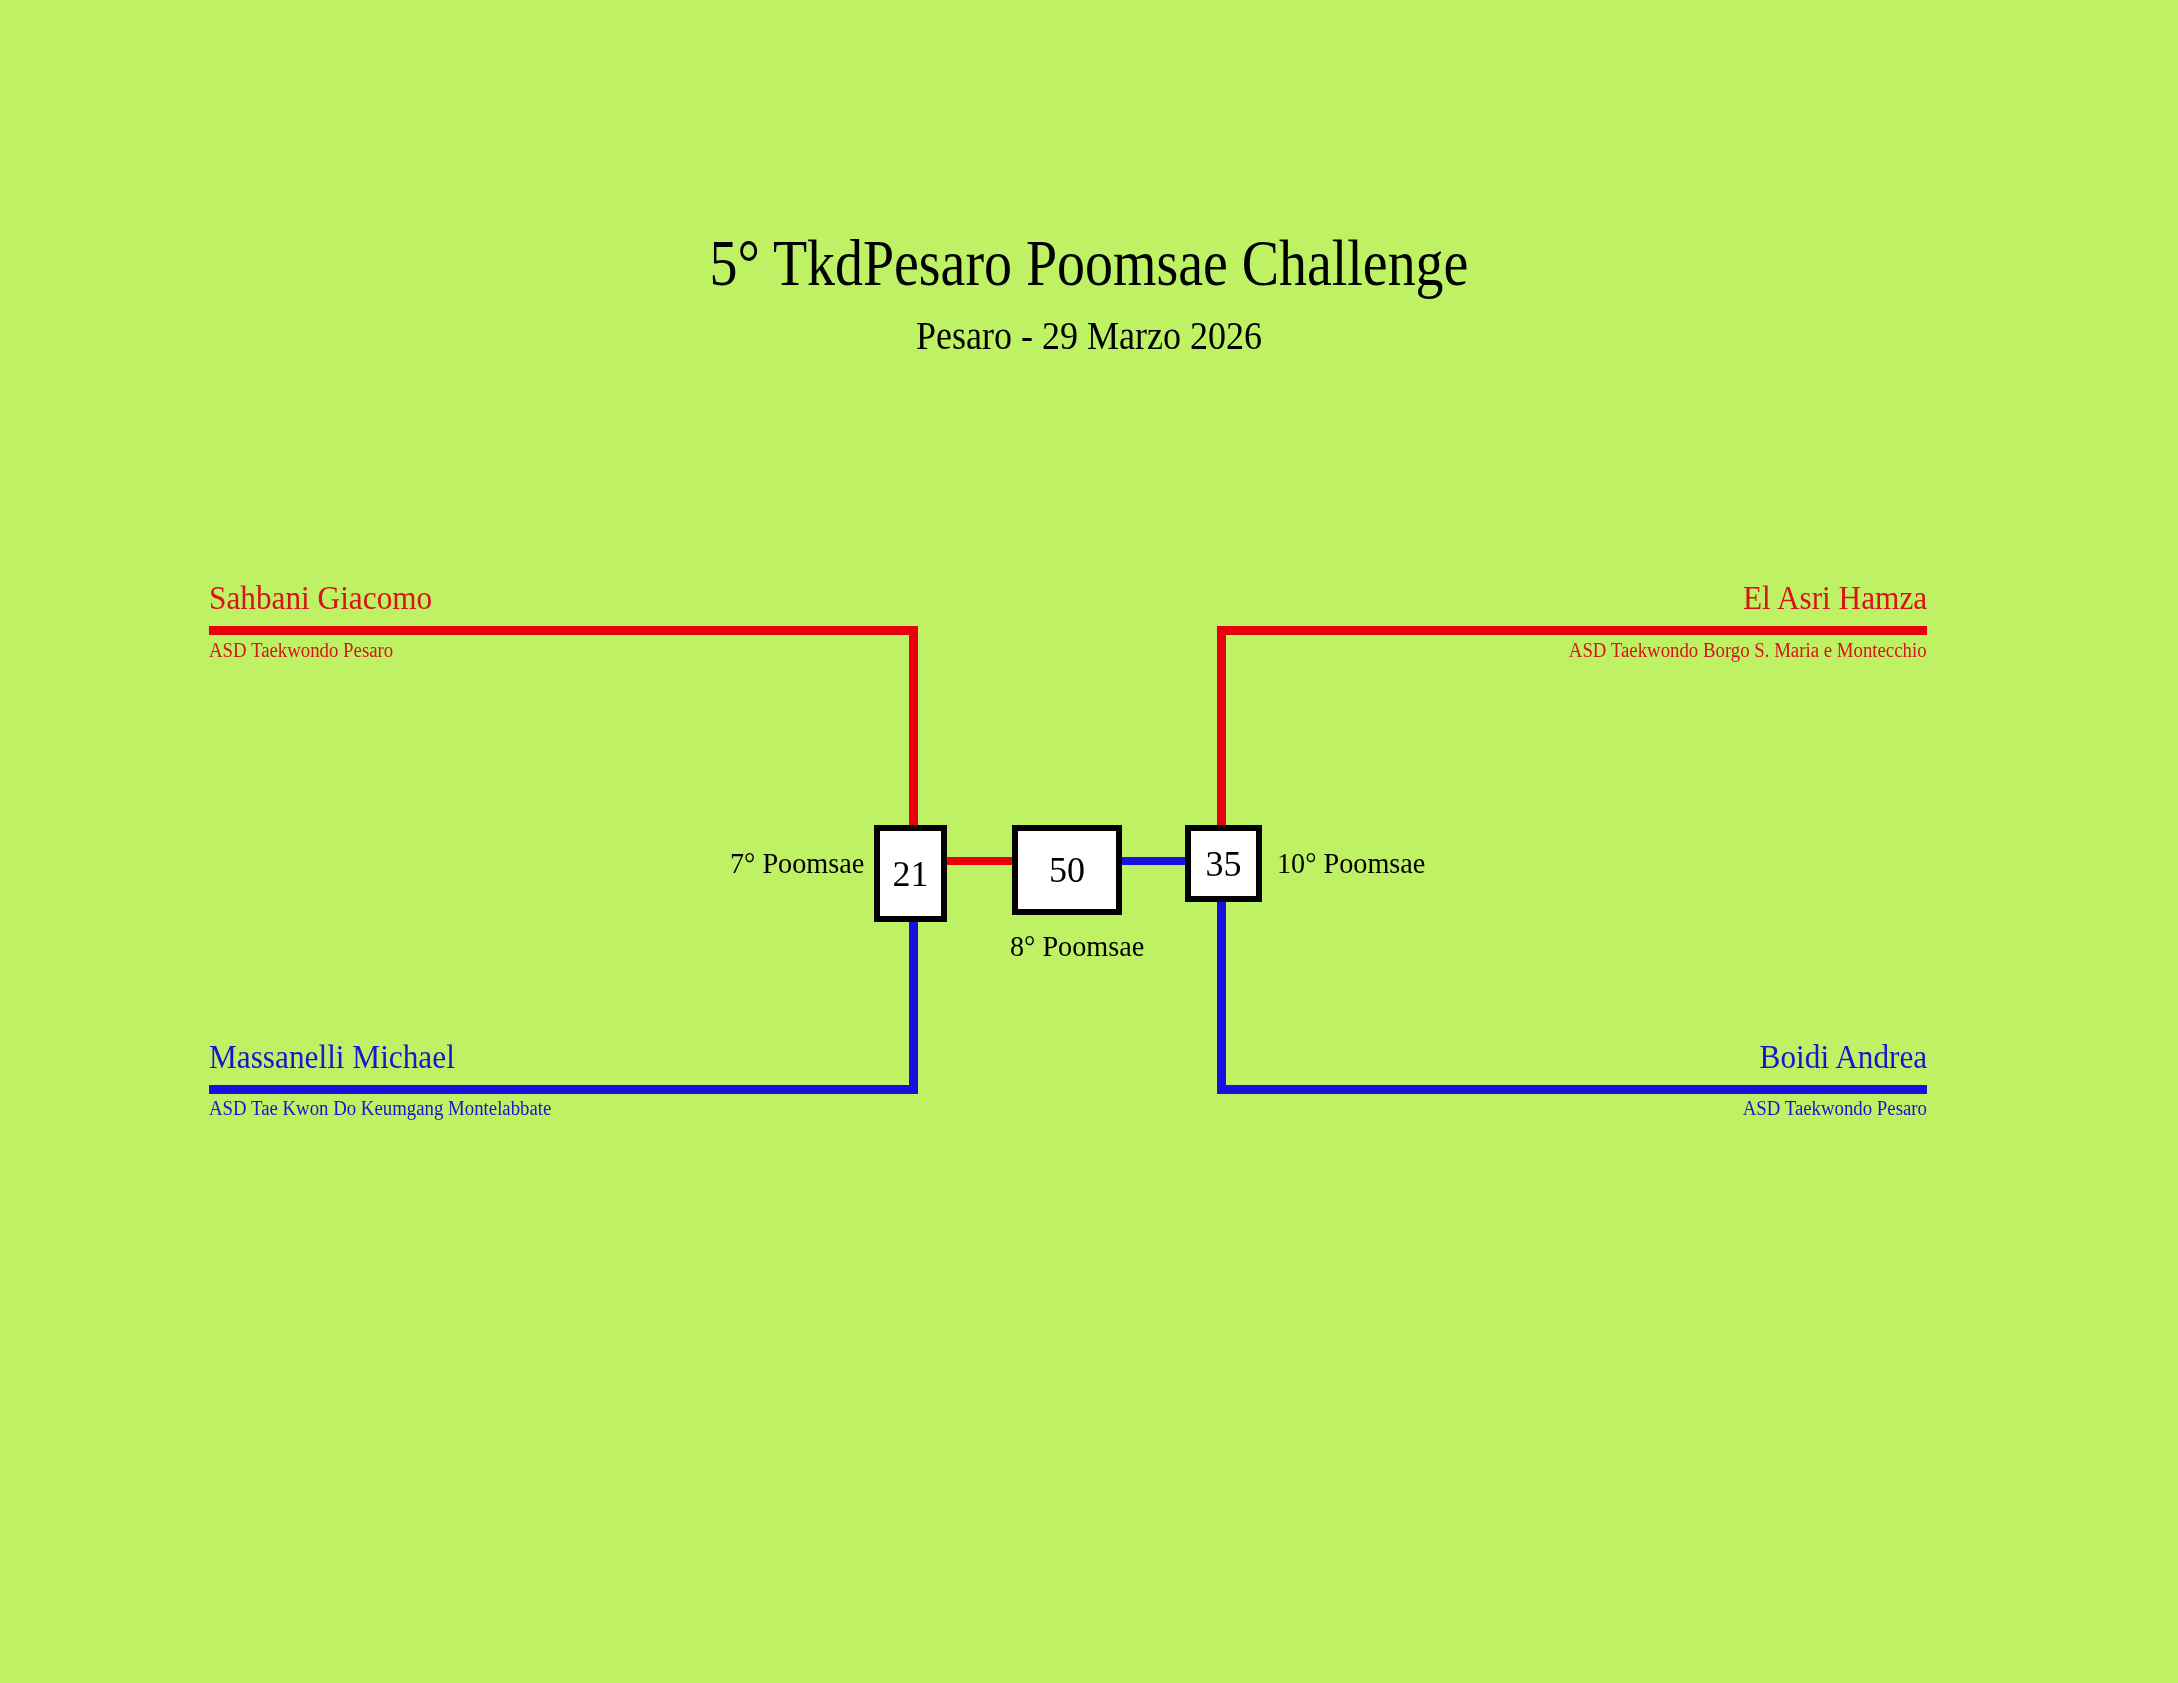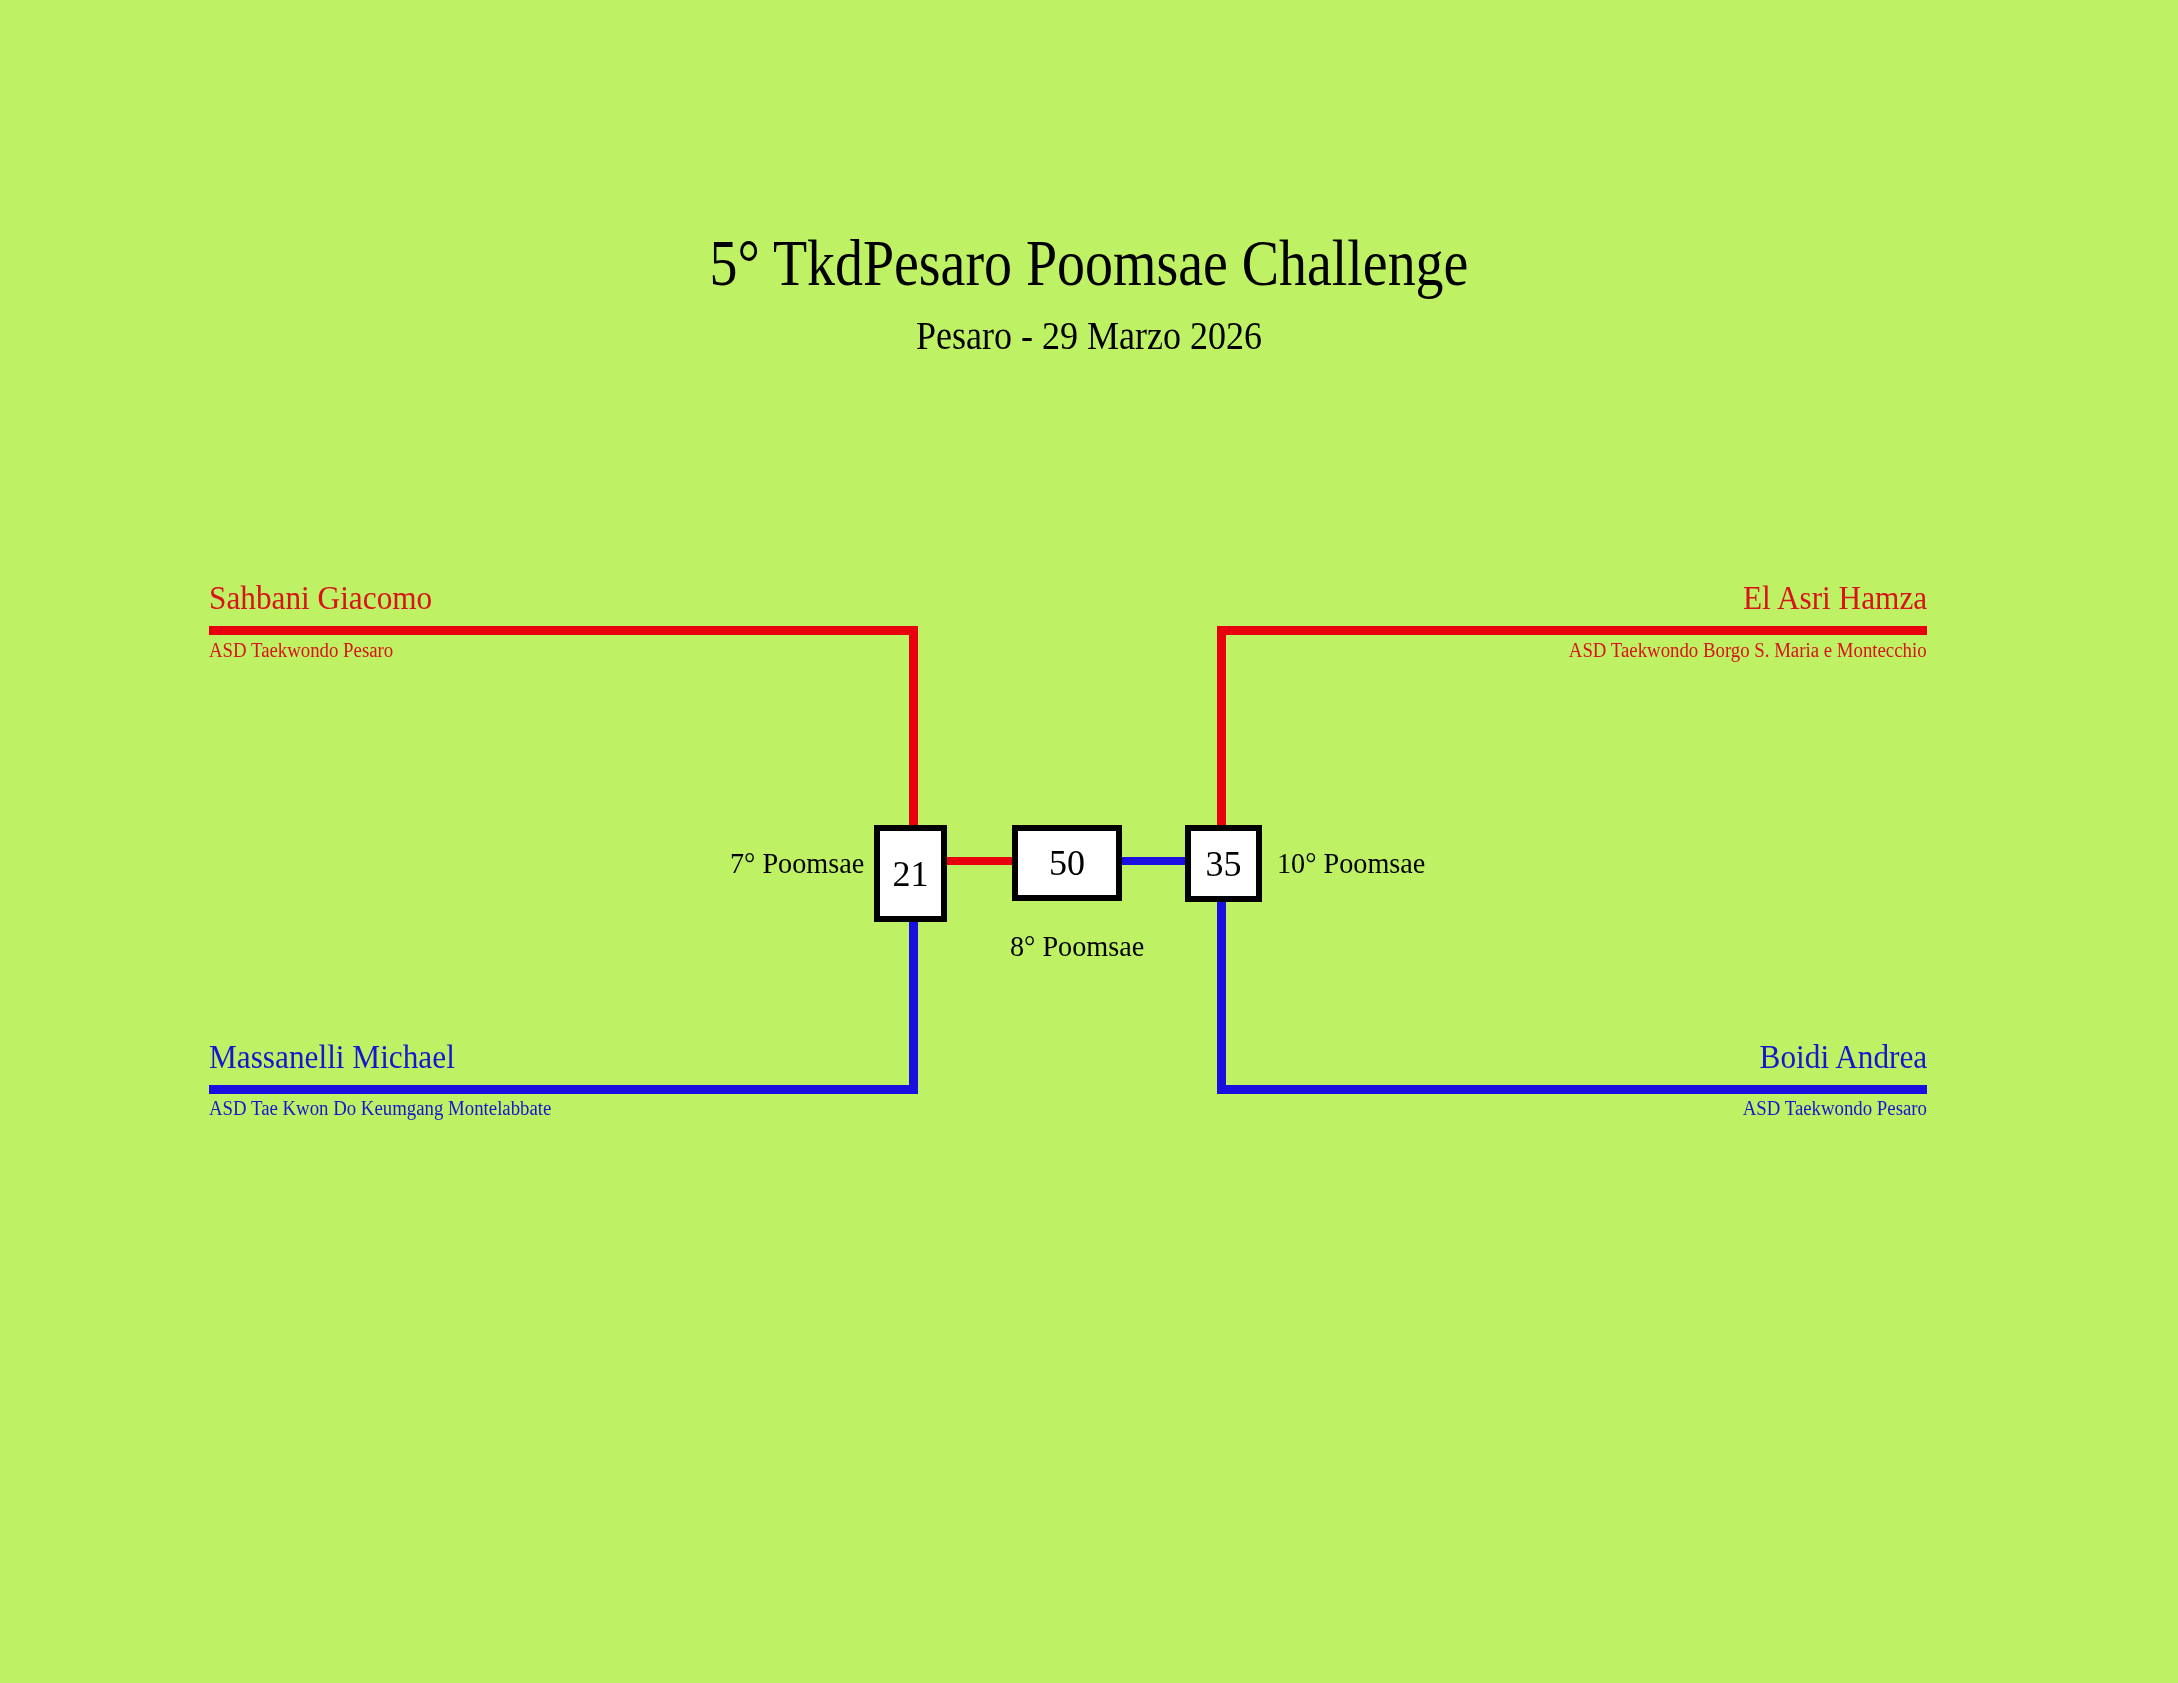--- a/index.html
+++ b/index.html
@@ -119,21 +119,21 @@
     background: #ffffff;
     display: flex;
     align-items: center;
     justify-content: center;
     font-family: "Liberation Serif", "DejaVu Serif", serif;
     font-size: 36px;
     color: #000000;
     box-sizing: border-box;
   }
   .box-21 { left: 874px;  top: 825px; width: 73px;  height: 97px; }
-  .box-50 { left: 1012px; top: 825px; width: 110px; height: 76px; }
+  .box-50 { left: 1012px; top: 825px; width: 110px; height: 90px; }
   .box-22 { left: 1185px; top: 825px; width: 77px;  height: 77px; }
 
   
   .round-label {
     position: absolute;
     font-family: "Liberation Serif", "DejaVu Serif", serif;
     font-size: 30px;
     color: #000000;
     white-space: nowrap;
     transform: scaleX(0.94);

